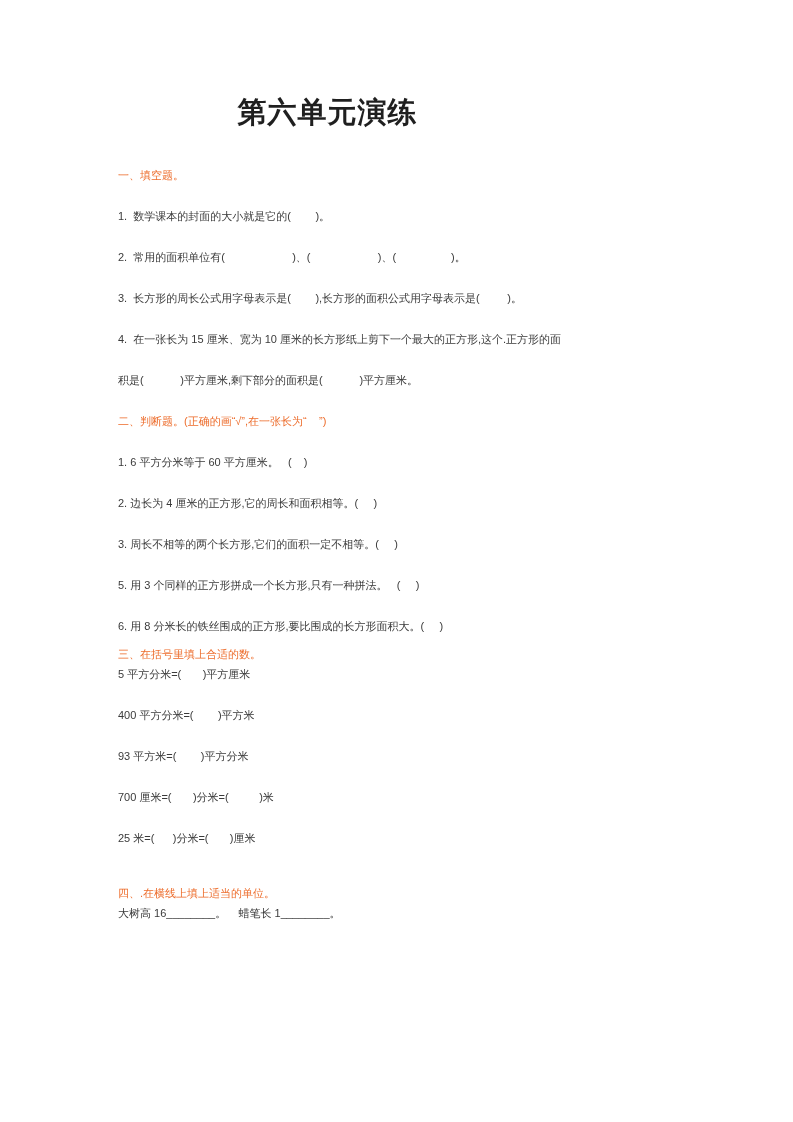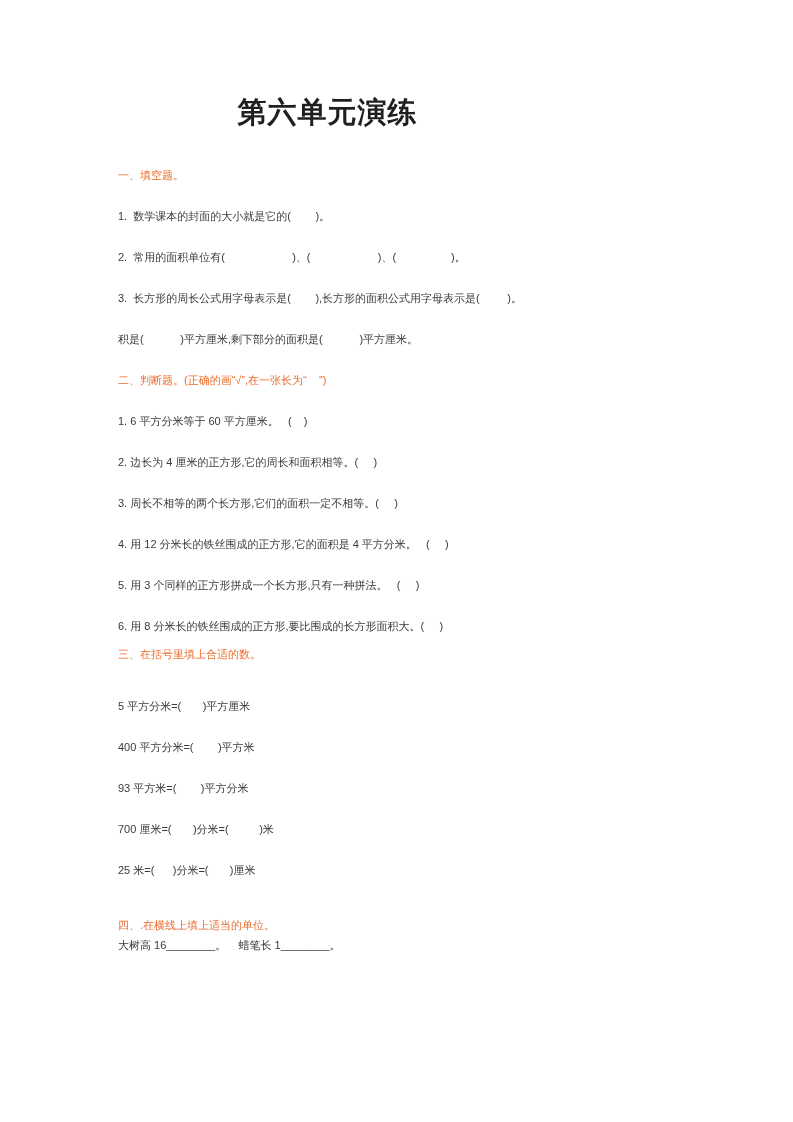--- a/index.html
+++ b/index.html
@@ -32,42 +32,42 @@
     font-size: 11px;
     line-height: 20px;
     margin: 0 0 21px 0;
     white-space: pre;
     color: #3a3a3a;
   }
   .heading {
     color: #ed6c2b;
   }
   .mb-sm  { margin-bottom: 8px; }
-  .mb-med { margin-bottom: 32px; }
+  .mb-med { margin-bottom: 0; }
   .mb-big { margin-bottom: 35px; }
   .mb-tiny{ margin-bottom: 0; }
 </style>
 </head>
 <body>
 
 <div class="page">
 
   <h1 class="title">第六单元演练</h1>
 
   <div class="line heading">一、填空题。</div>
   <div class="line">1.  数学课本的封面的大小就是它的(        )。</div>
   <div class="line">2.  常用的面积单位有(                      )、(                      )、(                  )。</div>
   <div class="line">3.  长方形的周长公式用字母表示是(        ),长方形的面积公式用字母表示是(         )。</div>
+  <div class="line">4.  在一张长为 15 厘米、宽为 10 厘米的长方形纸上剪下一个最大的正方形,这个.正方形的面</div>
   <div class="line">积是(            )平方厘米,剩下部分的面积是(            )平方厘米。</div>
 
   <div class="line heading">二、判断题。(正确的画“√”,在一张长为“    ”)</div>
   <div class="line">1. 6 平方分米等于 60 平方厘米。   (    )</div>
   <div class="line">2. 边长为 4 厘米的正方形,它的周长和面积相等。(     )</div>
   <div class="line">3. 周长不相等的两个长方形,它们的面积一定不相等。(     )</div>
-  <div class="line">4. 用 12 分米长的铁丝围成的正方形,它的面积是 4 平方分米。   (     )</div>
   <div class="line">5. 用 3 个同样的正方形拼成一个长方形,只有一种拼法。   (     )</div>
   <div class="line mb-sm">6. 用 8 分米长的铁丝围成的正方形,要比围成的长方形面积大。(     )</div>
 
   <div class="line heading mb-med">三、在括号里填上合适的数。</div>
   <div class="line">5 平方分米=(       )平方厘米</div>
   <div class="line">400 平方分米=(        )平方米</div>
   <div class="line">93 平方米=(        )平方分米</div>
   <div class="line">700 厘米=(       )分米=(          )米</div>
   <div class="line mb-big">25 米=(      )分米=(       )厘米</div>
 

